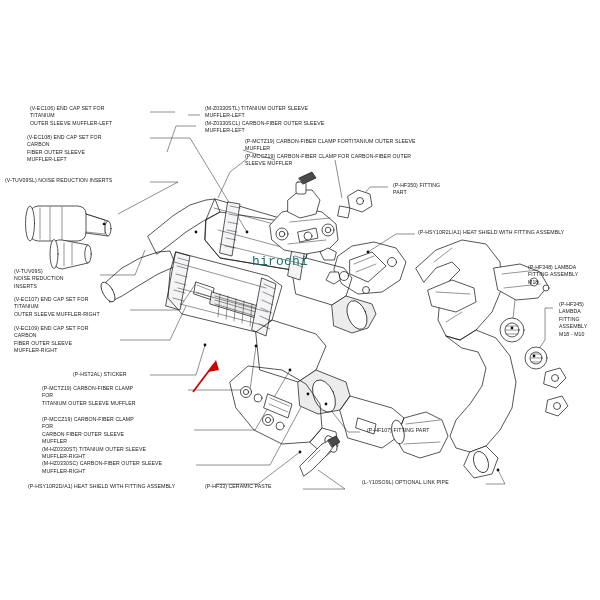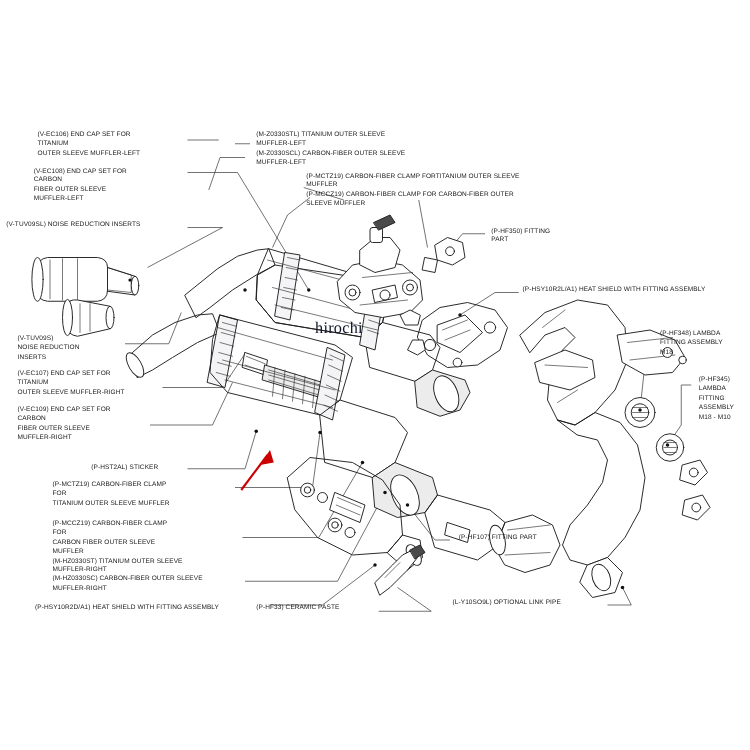--- a/index.html
+++ b/index.html
@@ -27,23 +27,23 @@
     font-family: "Liberation Sans", sans-serif;
     font-size: 5.2px;
     line-height: 7.4px;
     color: #1a1a1a;
     letter-spacing: 0.08px;
     white-space: pre-line;
     text-align: left;
   }
   .watermark {
     position: absolute;
-    font-family: Liberation Serif, serif;
+    font-family: Liberation Mono, monospace;
     font-size: 13px;
-    color: #0f172a;
+    color: #0f766e;
     letter-spacing: 0.2px;
   }
 </style>
 </head>
 <body>
 
 <div id="page">
 
   <svg id="diagram-svg" viewBox="0 0 600 600">
     <defs>

